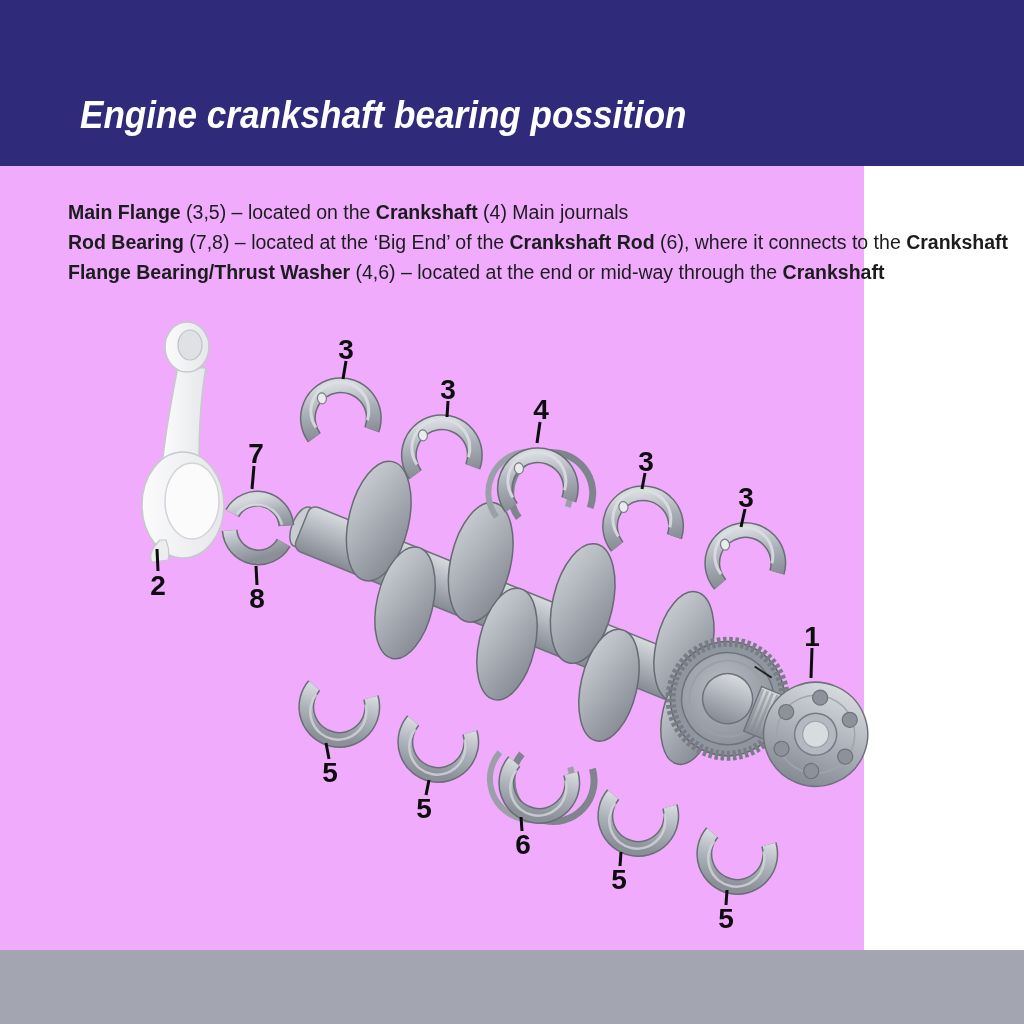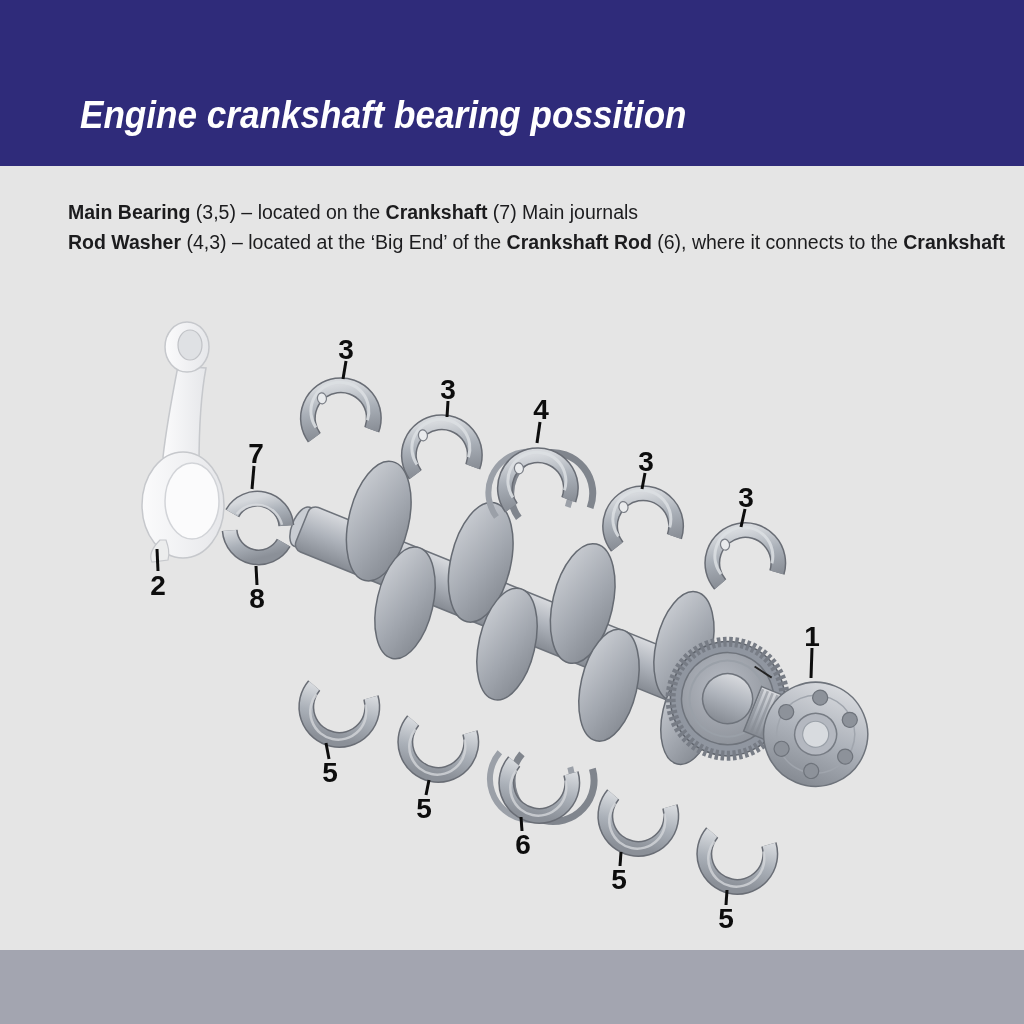--- a/index.html
+++ b/index.html
@@ -1,18 +1,18 @@
 <!DOCTYPE html>
 <html><head>
 <meta charset="utf-8">
 <style>
   html,body{margin:0;padding:0;}
   body{width:1024px;height:1024px;background:#ffffff;overflow:hidden;
        font-family:"Liberation Sans", sans-serif;}
-  .page{position:relative;width:1024px;height:1024px;background:#e5e5e5;}
+  .page{position:relative;width:864px;height:1024px;background:#f0abfc;}
 
   .header-band{position:absolute;left:0;top:0;width:1024px;height:166px;background:#2f2b7a;}
   .page-title{position:absolute;left:80px;top:95px;margin:0;color:#fff;
               font-size:39px;font-weight:700;font-style:italic;line-height:1;
               white-space:nowrap;}
   .page-title .squeeze{display:inline-block;transform:scaleX(.9);transform-origin:left center;}
 
   .desc{position:absolute;left:68px;top:197px;color:#1c1c1e;font-size:19.5px;line-height:30px;}
   .desc-line{white-space:nowrap;}
   .desc-line .b{font-weight:700;}
@@ -28,22 +28,23 @@
 </head>
 <body>
 
 <div class="page">
 
   <div class="header-band" style="background: rgb(47, 43, 122);">
     <h1 class="page-title" style="color: rgb(255, 255, 255);"><span class="squeeze">Engine crankshaft bearing possition</span></h1>
   </div>
 
   <div class="desc">
-      <div class="desc-line"><span class="b">Main Bearing</span><span> (3,5) – located on the </span><span class="b">Crankshaft</span><span> (7) Main journals</span></div>
-      <div class="desc-line"><span class="b">Rod Washer</span><span> (4,3) – located at the ‘Big End’ of the </span><span class="b">Crankshaft Rod</span><span> (6), where it connects to the </span><span class="b">Crankshaft</span></div>
+      <div class="desc-line"><span class="b">Main Flange</span><span> (3,5) – located on the </span><span class="b">Crankshaft</span><span> (4) Main journals</span></div>
+      <div class="desc-line"><span class="b">Rod Bearing</span><span> (7,8) – located at the ‘Big End’ of the </span><span class="b">Crankshaft Rod</span><span> (6), where it connects to the </span><span class="b">Crankshaft</span></div>
+      <div class="desc-line"><span class="b">Flange Bearing/Thrust Washer</span><span> (4,6) – located at the end or mid-way through the </span><span class="b">Crankshaft</span></div>
     </div>
 
   <svg class="fig-svg" viewBox="0 0 1024 1024">
     <defs>
       <linearGradient id="gMetal" x1="0" y1="0" x2="0" y2="1">
         <stop offset="0" stop-color="#d8dade"></stop>
           <stop offset=".5" stop-color="#aeb3bb"></stop>
           <stop offset="1" stop-color="#868b93"></stop>
       </linearGradient>
       <linearGradient id="gLobe" x1="0" y1="0" x2="1" y2="1">

